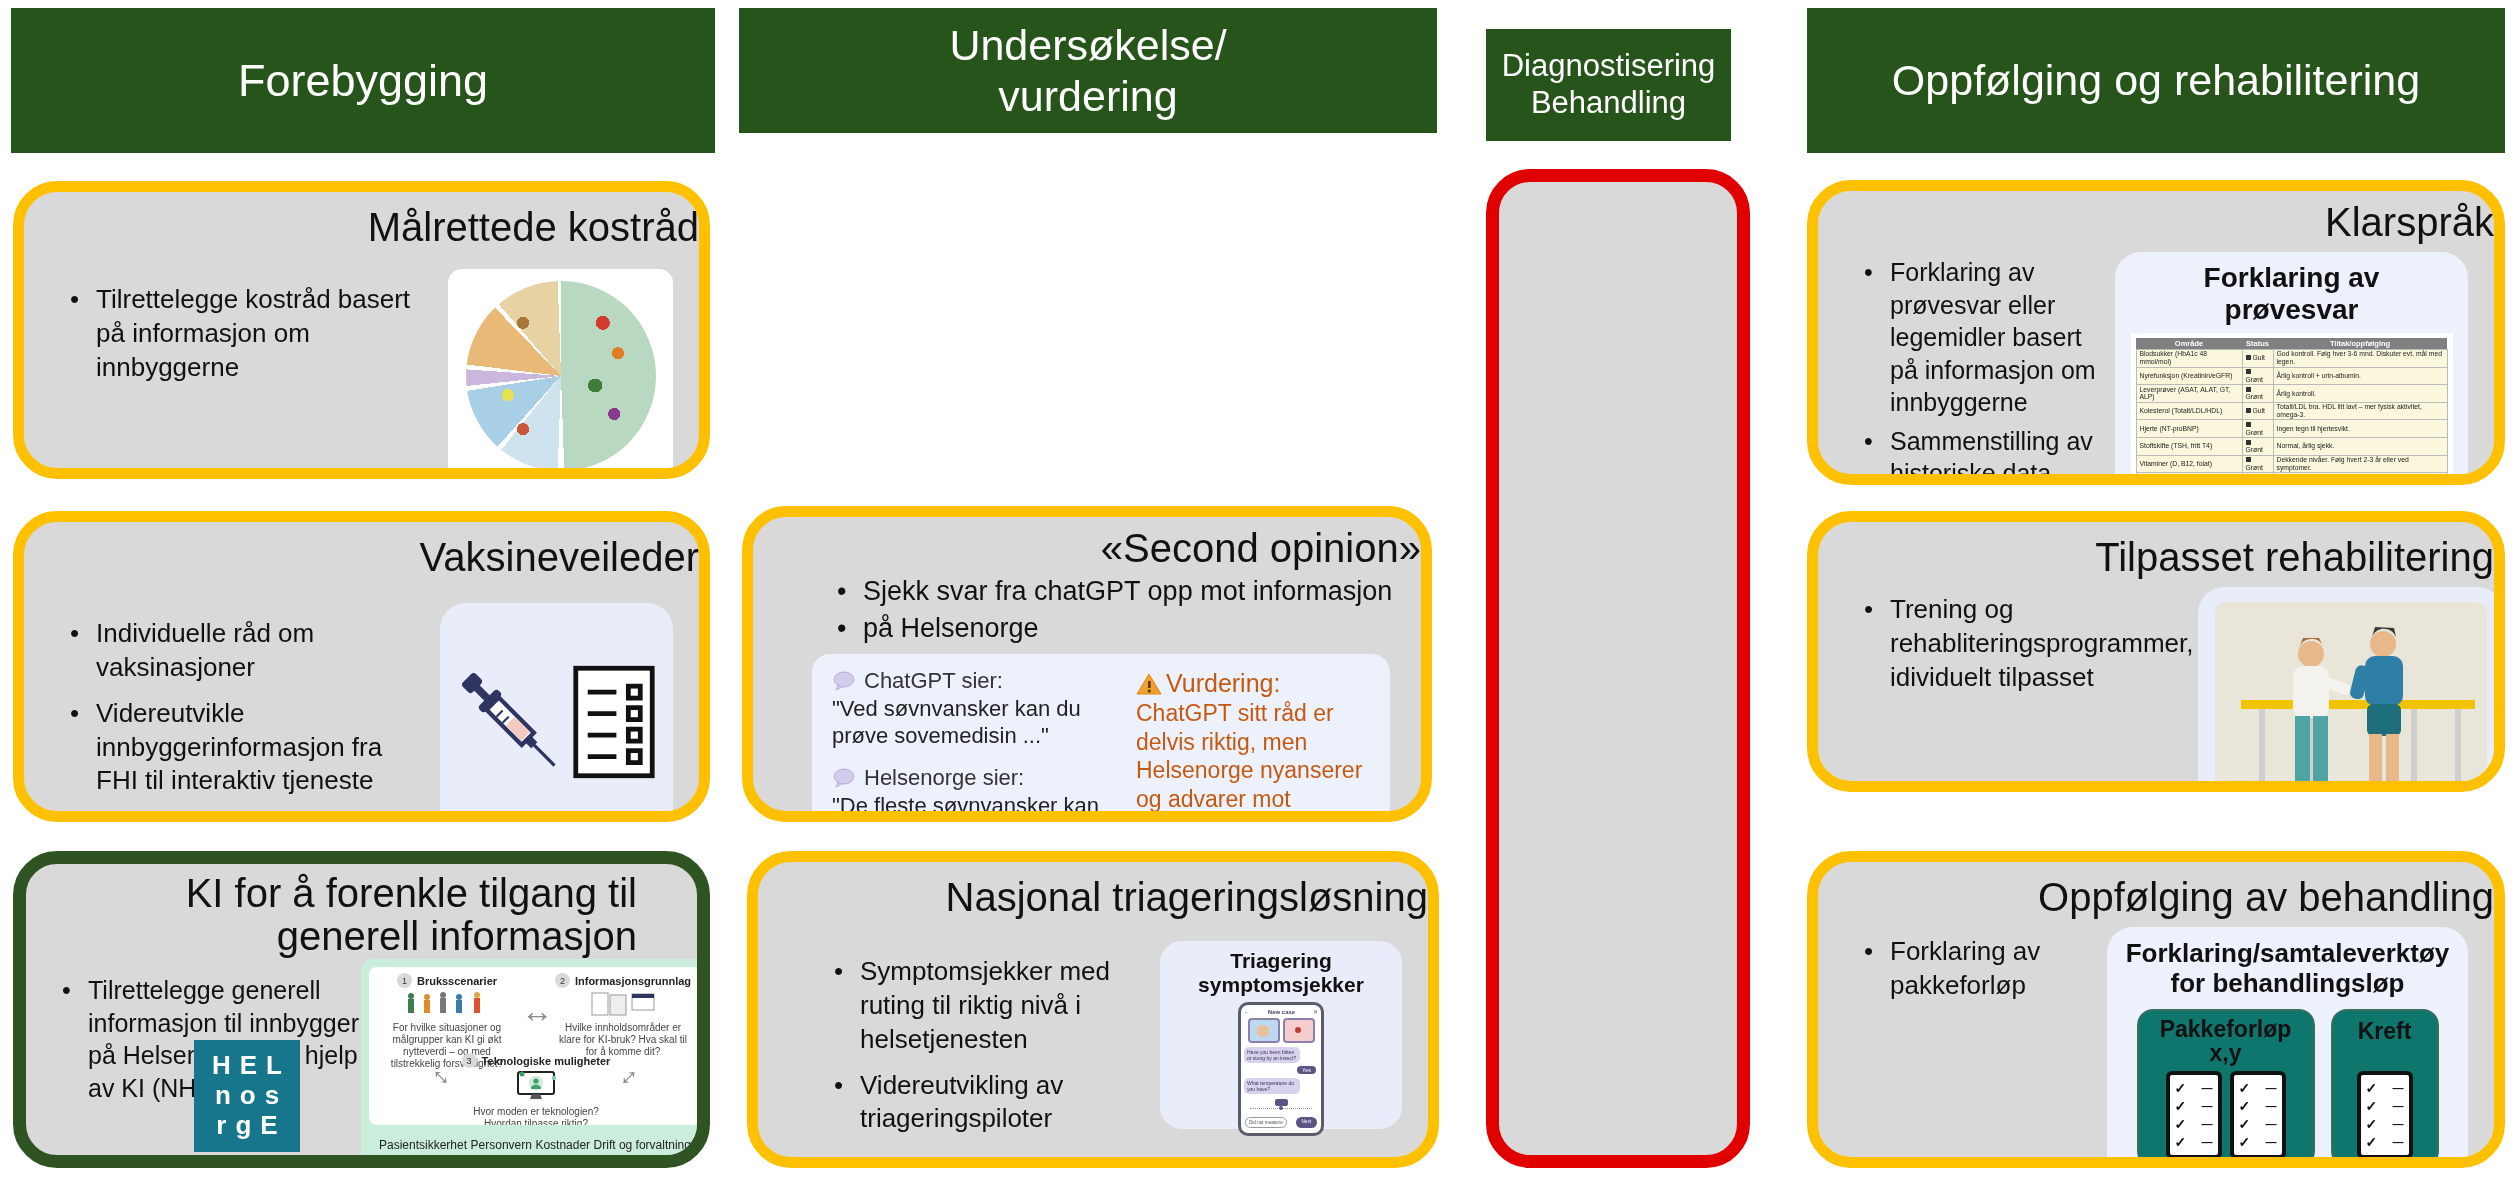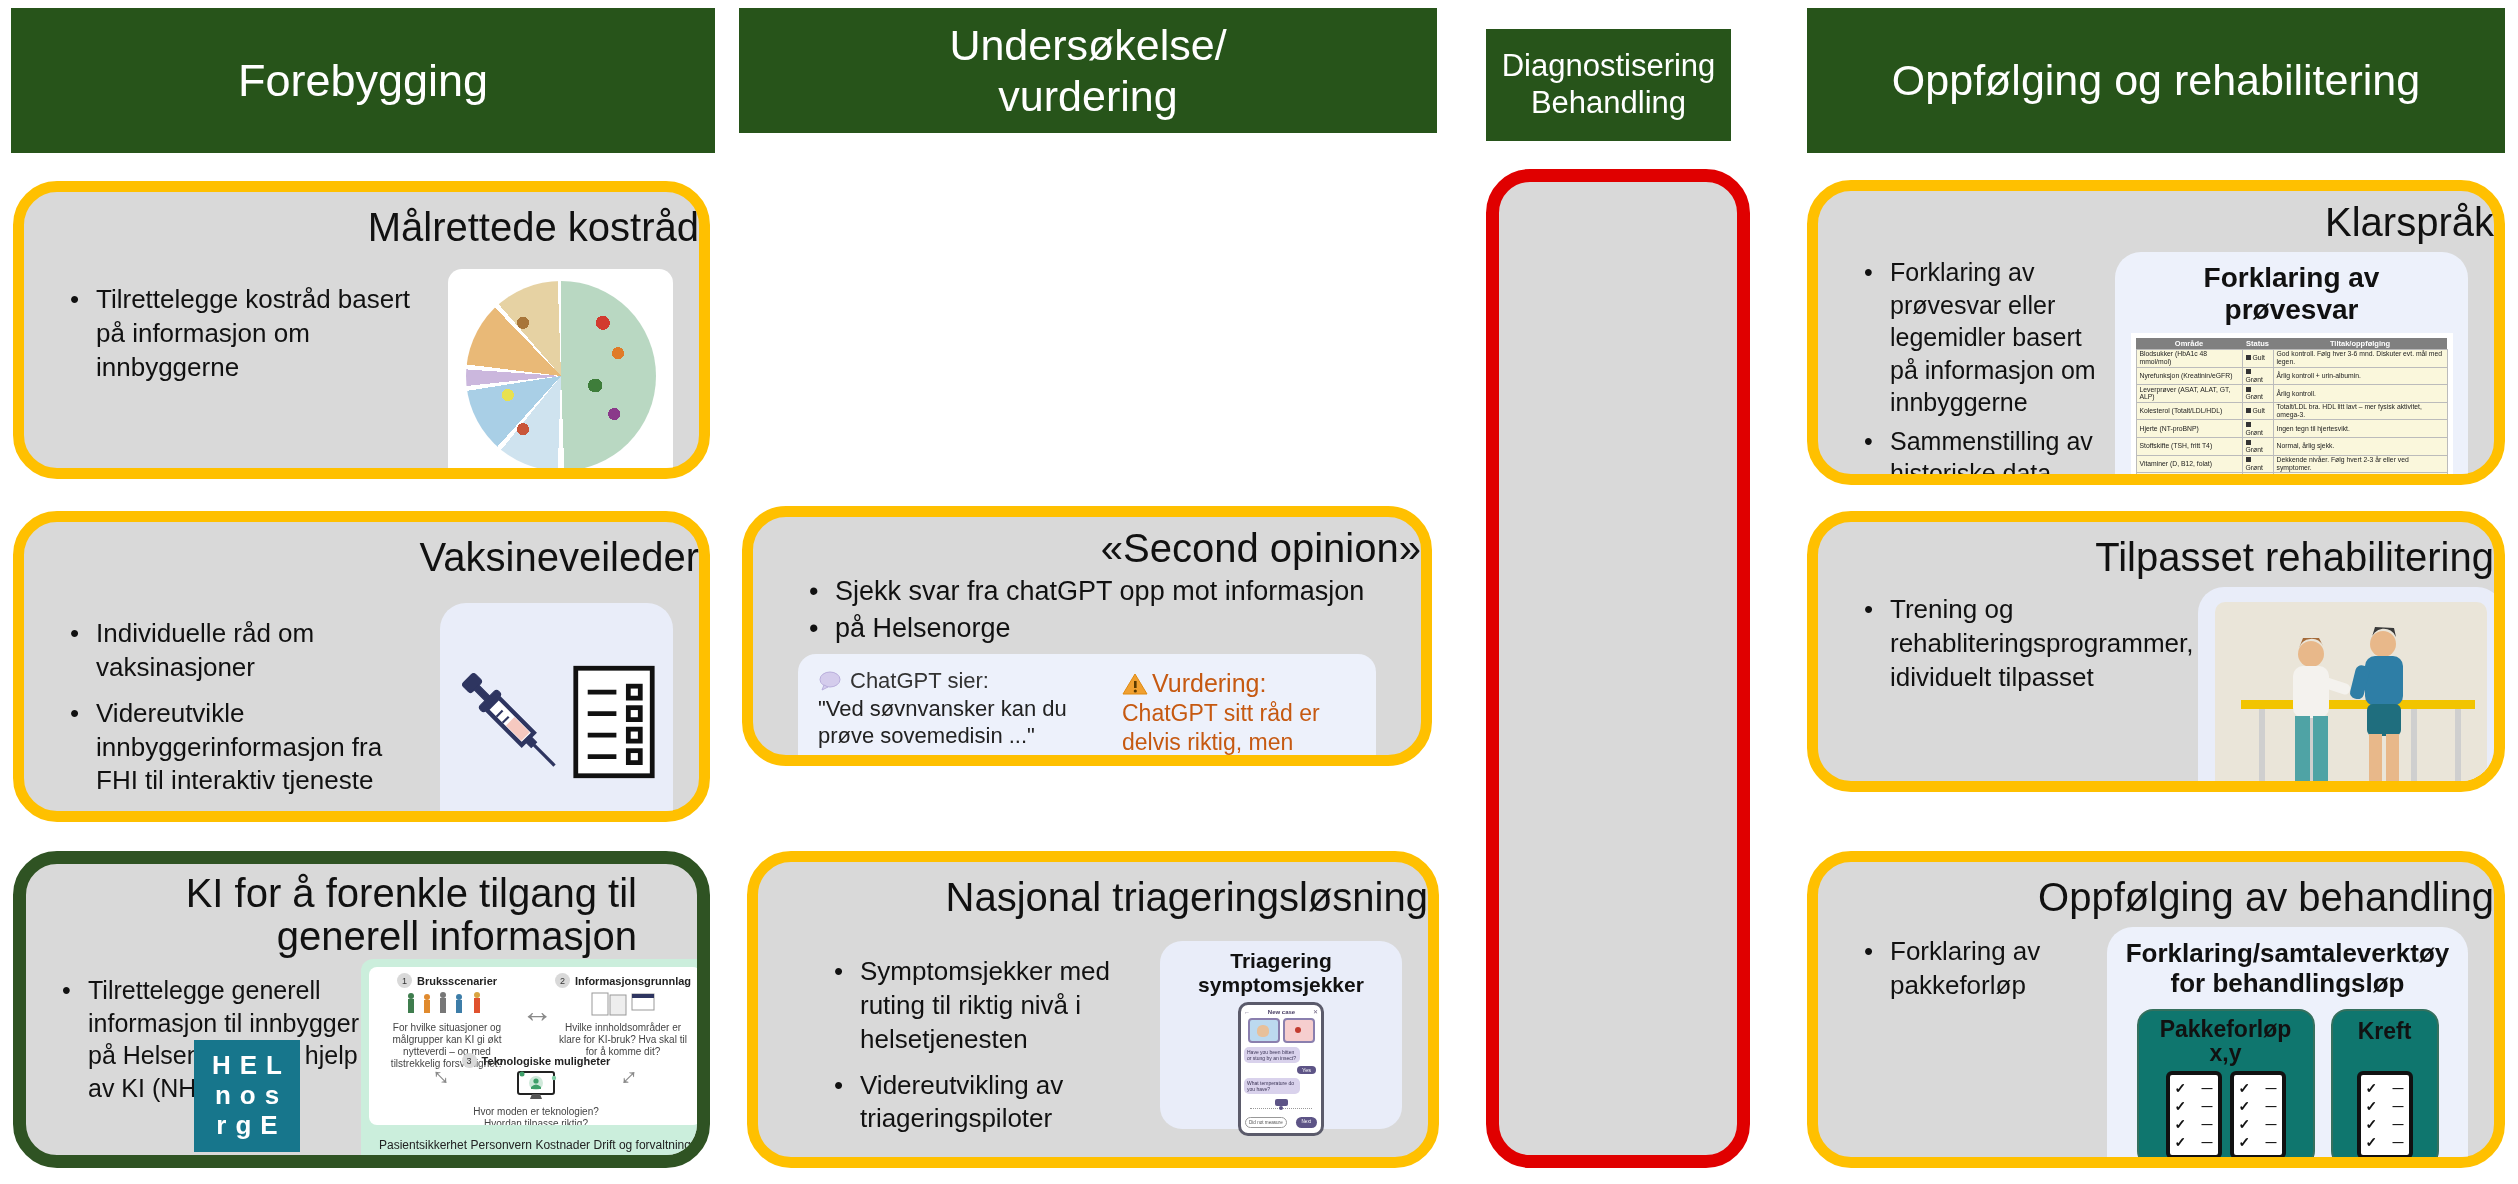--- a/index.html
+++ b/index.html
@@ -262,21 +262,21 @@
       </div>
       <div class="ki-footer">
         <span>Pasientsikkerhet</span>
         <span>Personvern</span>
         <span>Kostnader</span>
         <span>Drift og forvaltning</span>
       </div>
     </div>
   </div>
 
-  <div class="card y" style="left:742px;top:506px;width:690px;height:260px;">
+  <div class="card y" style="left:742px;top:506px;width:690px;height:316px;padding-left:28px;">
     <div class="card-title" style="margin-top:10px;">«Second opinion»</div>
     <ul class="bullets" style="margin:4px 0 0 46px;">
       <li style="font-size:27px;margin-bottom:2px;">Sjekk svar fra chatGPT opp mot informasjon</li>
       <li style="font-size:27px;margin-bottom:0;">på Helsenorge</li>
     </ul>
     <div class="so-panel lav2">
       <div class="so-left">
         <div class="chat-block">
           <div class="chat-label-row">
             <svg width="24" height="20" viewBox="0 0 24 20">

